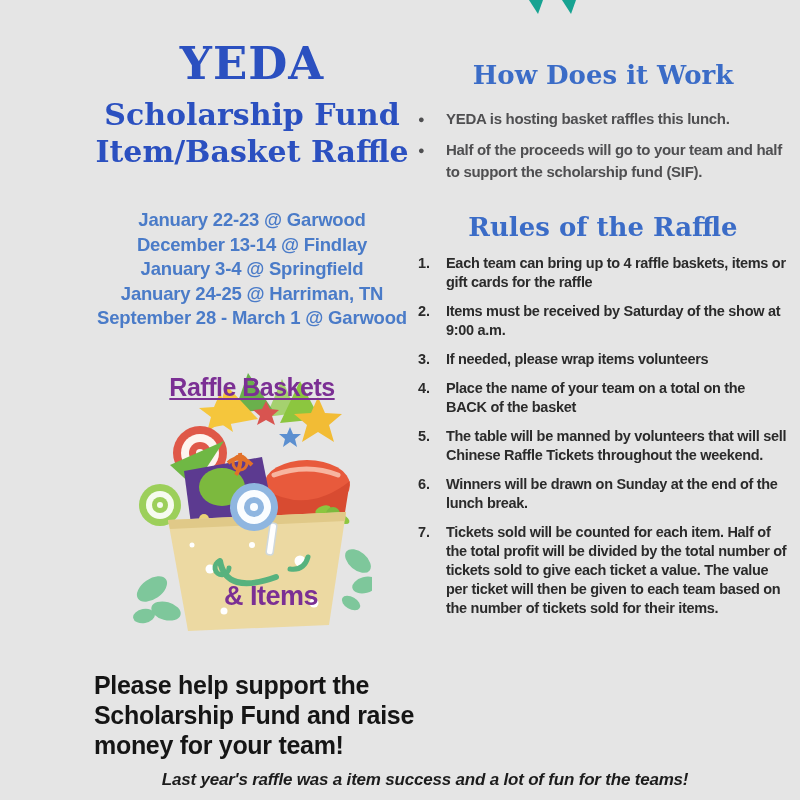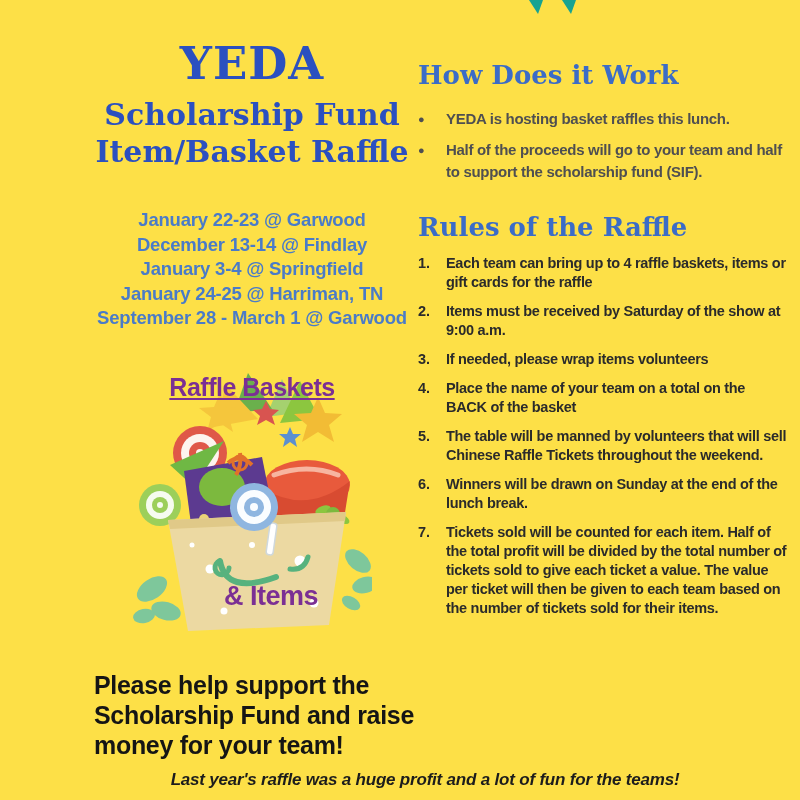--- a/index.html
+++ b/index.html
@@ -1,17 +1,17 @@
 <!DOCTYPE html>
 <html><head>
 <meta charset="utf-8">
 <style>
   html,body{margin:0;padding:0;background:#ffffff;}
   .page{
-    position:relative;width:800px;height:800px;background:#fde047;overflow:hidden;
+    position:relative;width:800px;height:800px;background:#e5e5e5;overflow:hidden;
     font-family:"Liberation Sans",sans-serif;
   }
   
   .w-mark{position:absolute;left:525px;top:0;}
 
   
   .left-col{position:absolute;left:78px;top:0;width:348px;text-align:center;}
   .title{
     margin-top:40px;font-family:"DejaVu Serif","Liberation Serif",serif;
     font-weight:bold;font-size:45px;line-height:48px;color:#2b50c0;letter-spacing:1px;
@@ -33,21 +33,21 @@
   }
   .support{
     margin-top:32px;width:345px;text-align:left;padding-left:16px;box-sizing:content-box;
     font-size:25px;line-height:30px;font-weight:bold;color:#151515;letter-spacing:-0.3px;
   }
 
   
   .right-col{position:absolute;left:418px;top:0;width:370px;}
   .sec-heading{
     font-family:"DejaVu Serif","Liberation Serif",serif;font-weight:bold;
-    font-size:26px;line-height:30px;color:#3b6cc7;
+    font-size:26px;line-height:30px;color:#3b6cc7;text-align:center;
   }
   .how-heading{margin-top:60px;}
   .bullets{margin-top:18px;display:flex;flex-direction:column;gap:9px;}
   .bullet{display:flex;}
   .dot{flex:0 0 28px;font-size:11px;line-height:22px;color:#4f4f51;}
   .btext{flex:1;font-size:15px;font-weight:bold;line-height:22px;color:#4f4f51;letter-spacing:-0.3px;}
   .rules-heading{margin-top:29px;}
   .rules{margin-top:12px;display:flex;flex-direction:column;gap:10px;}
   .rule{display:flex;}
   .rnum{flex:0 0 28px;font-size:14.5px;font-weight:bold;line-height:19px;color:#2b2b2b;}
@@ -204,14 +204,14 @@
         <span class="rnum">6.</span>
         <span class="rtext">Winners will be drawn on Sunday at the end of the lunch break.</span>
       </div>
       <div class="rule">
         <span class="rnum">7.</span>
         <span class="rtext">Tickets sold will be counted for each item. Half of the total profit will be divided by the total number of tickets sold to give each ticket a value.  The value per ticket will then be given to each team based on the number of tickets sold for their items.</span>
       </div>
     </div>
   </div>
 
-  <div class="footer-note">Last year's raffle was a huge profit and a lot of fun for the teams!</div>
+  <div class="footer-note">Last year's raffle was a item success and a lot of fun for the teams!</div>
 </div>
 
 </body></html>

